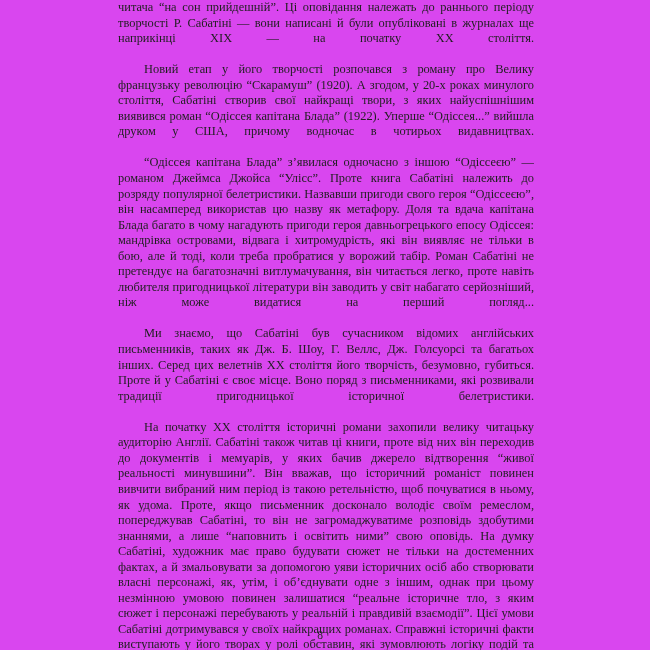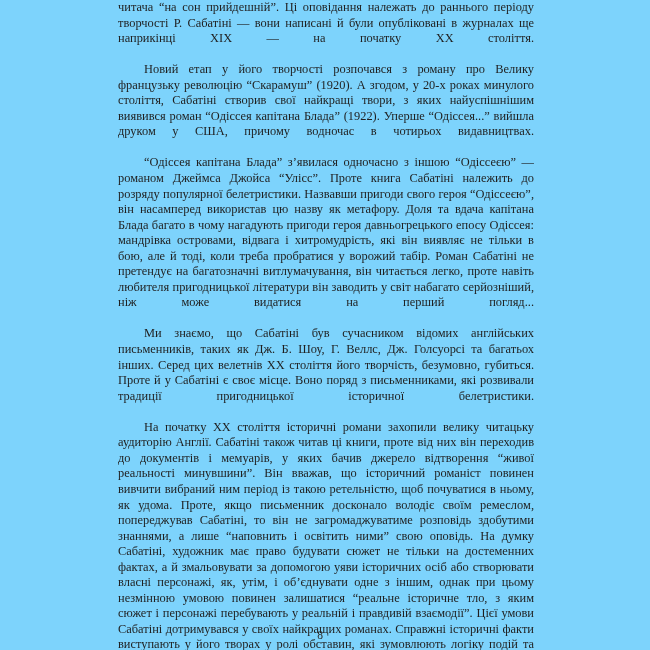--- a/index.html
+++ b/index.html
@@ -12,21 +12,21 @@
     width: 650px;
     height: 650px;
     overflow: hidden;
     font-family: "Liberation Serif", "DejaVu Serif", serif;
     color: #1c1c1c;
   }
   #page {
     position: relative;
     width: 650px;
     height: 650px;
-    background: #7dd3fc;
+    background: #d946ef;
   }
   #text-block {
     position: absolute;
     left: 118px;
     top: 0px;
     width: 416px;
     text-align: justify;
     text-justify: inter-word;
     font-size: 12.4px;
     line-height: 15.55px;

